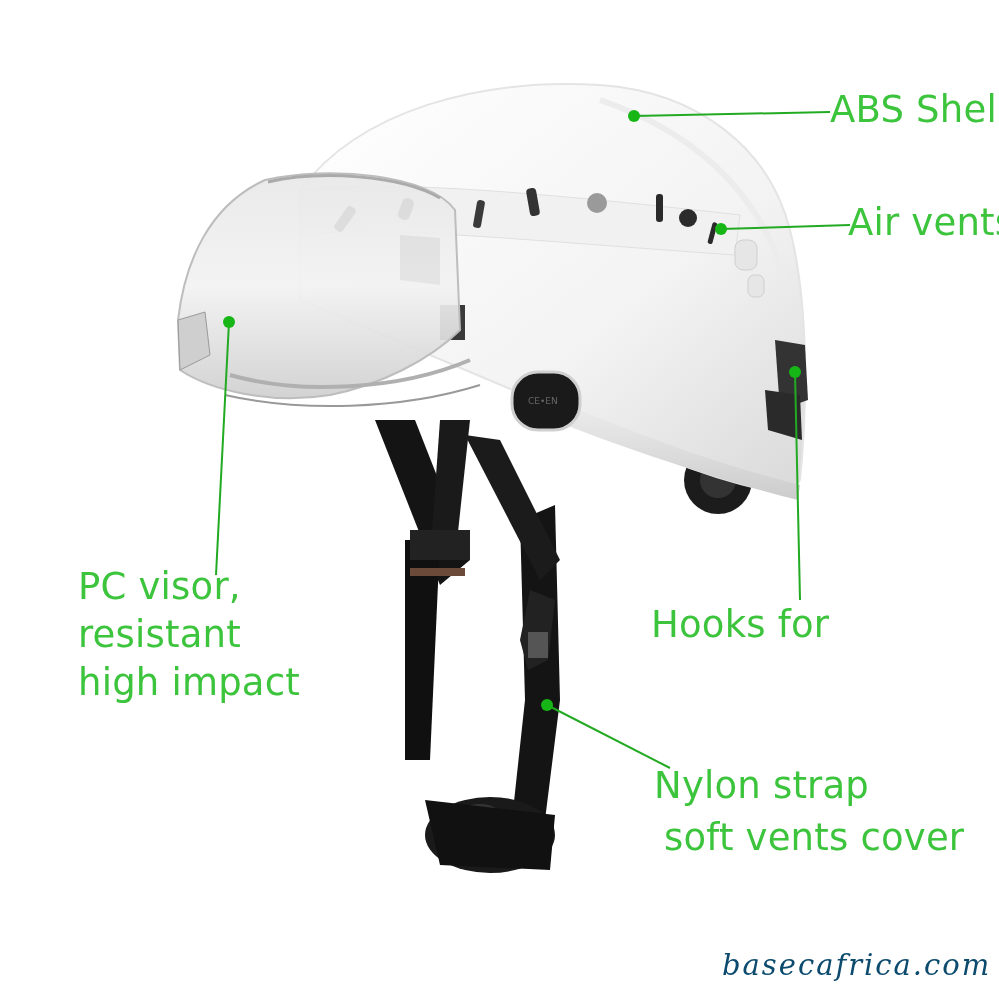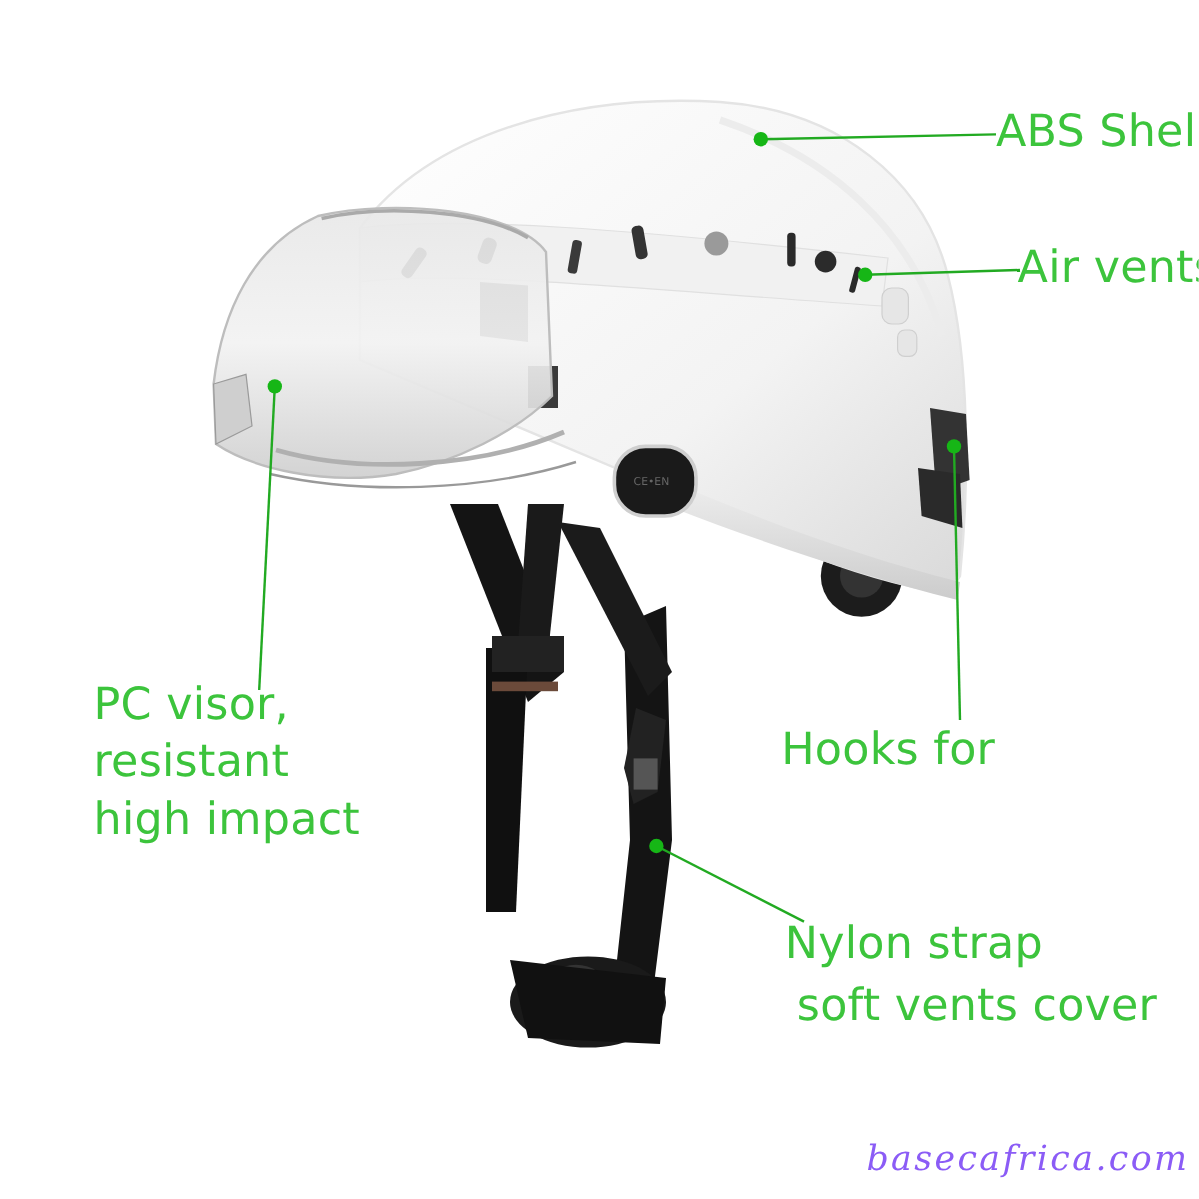--- a/index.html
+++ b/index.html
@@ -17,21 +17,21 @@
     color: #3cc43c;
     font-family: "DejaVu Sans", sans-serif;
     font-size: 37px;
     line-height: 46px;
     white-space: nowrap;
     letter-spacing: 0.2px;
   }
   .watermark {
     position: absolute;
     left: 722px; top: 948px;
-    color: #8b5cf6;
+    color: #0c4a6e;
     font-family: "DejaVu Serif", serif;
     font-style: italic;
     font-size: 29px;
     letter-spacing: 2px;
   }
 </style>
 </head>
 <body>
 
 <div id="stage">

